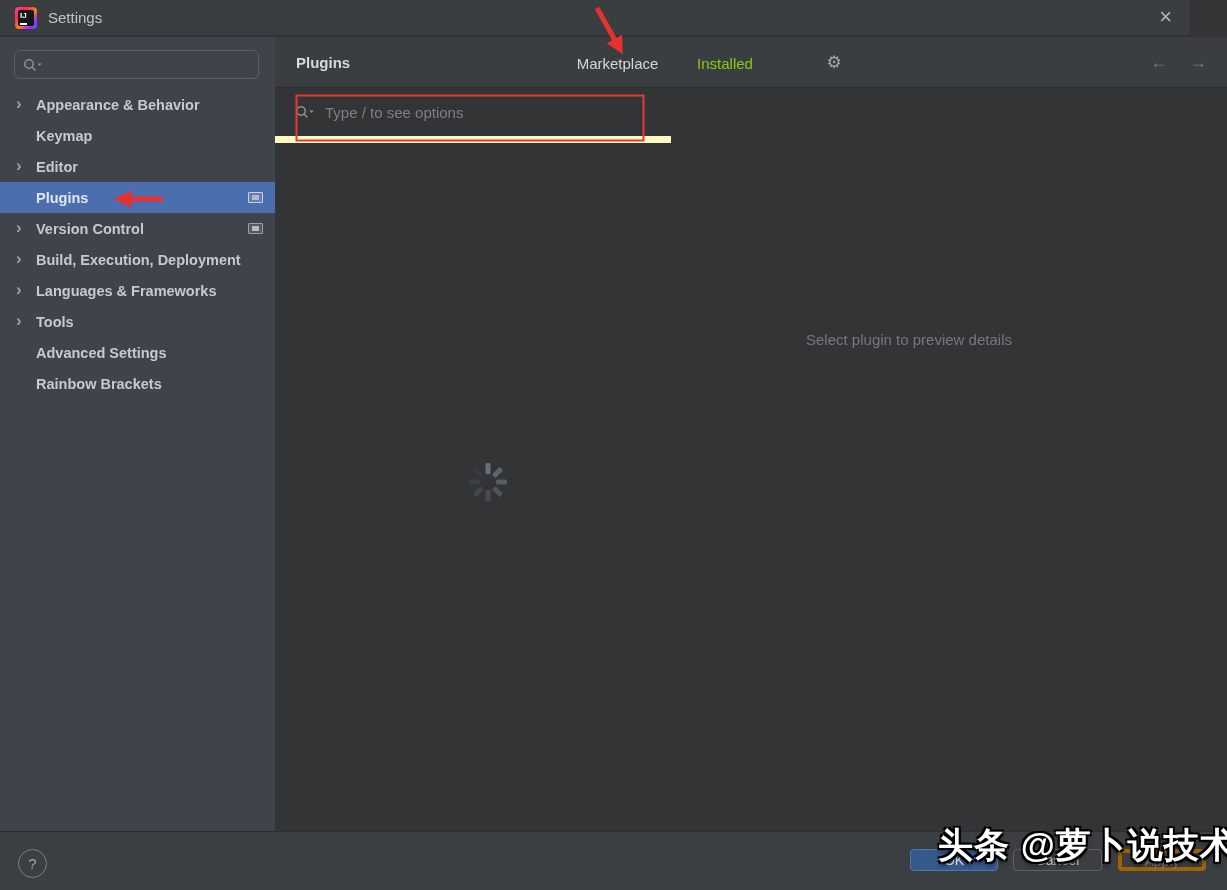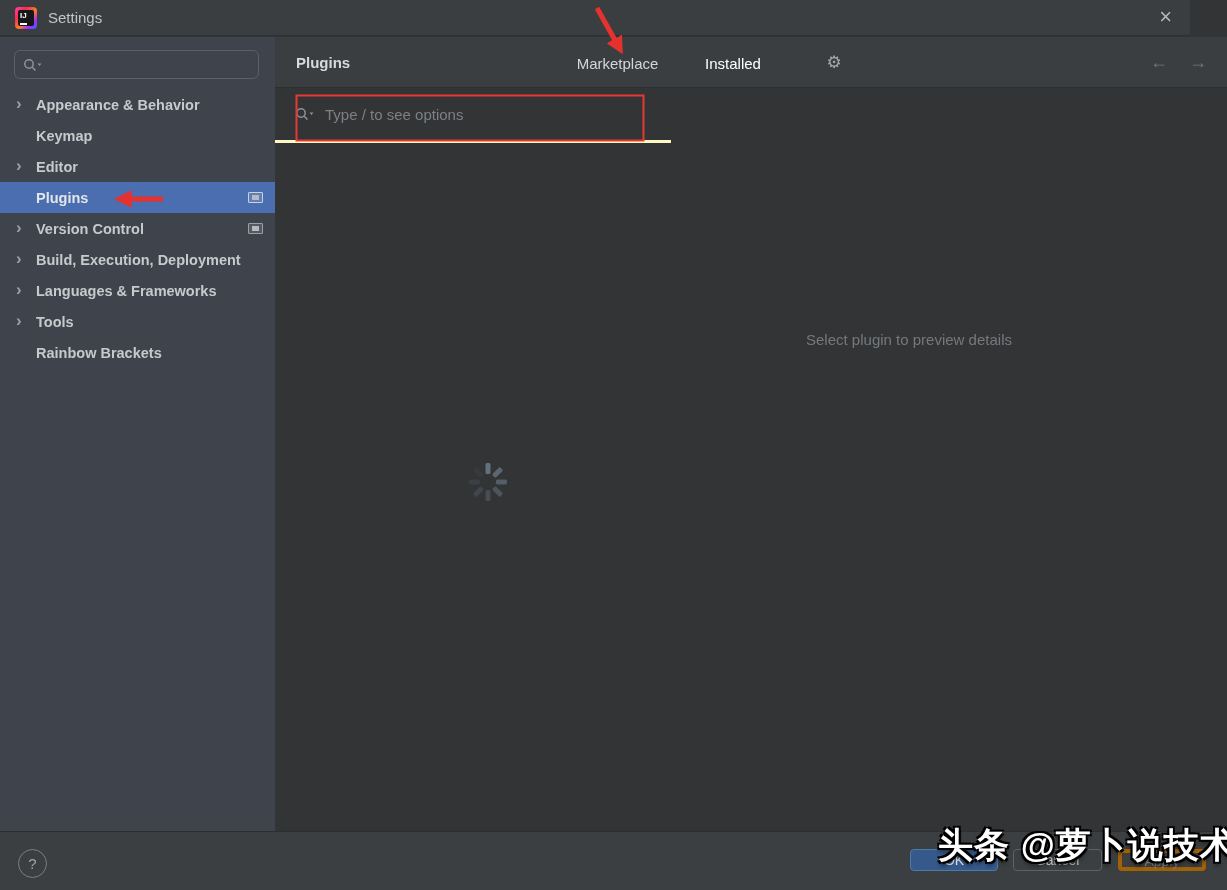--- a/index.html
+++ b/index.html
@@ -34,29 +34,29 @@
     background:rgba(255,255,255,.12); border-radius:1px; position:relative; }
   .mon i{ position:absolute; left:3px; top:2px; width:7px; height:5px; background:#b7bbbf; }
   .row.selected .mon{ border-color:#c9d2de; }
   
   .header{ position:absolute; left:275px; top:37px; width:952px; height:51px;
     background:#3b3e40; border-bottom:1px solid #2c2e30; }
   .page-title{ position:absolute; left:21px; top:0; line-height:51px; font-size:15px; font-weight:bold; color:#d7dadd; }
   .tab{ position:absolute; top:0; height:67px; line-height:54px; text-align:center; font-size:15px; cursor:pointer; }
   .tab-marketplace{ left:281px; width:123px; color:#d3d6d9; }
   .tab-marketplace::after{ content:""; position:absolute; left:0; right:0; bottom:0; height:3px; background:#4a88c7; }
-  .tab-installed{ left:415px; width:70px; color:#ffffff;margin-left:8px; }
+  .tab-installed{ left:415px; width:70px; color:#84cc16; }
   .gear{ position:absolute; left:546px; top:0; width:26px; line-height:51px; text-align:center;
     font-size:17px; color:#a4a8ab; cursor:pointer; }
   .nav-arrows{ position:absolute; right:20px; top:0; line-height:51px; font-size:18px; color:#74787c; }
   .nav-arrows span{ margin-left:16px; cursor:pointer; }
   
   .list-panel{ position:absolute; left:275px; top:88px; width:429px; height:743px;
     background:#323436; border-right:1px solid #4c4f52; }
-  .plugin-search{ height:55px; border-bottom:3px solid #fef9c3; display:flex; align-items:center;
+  .plugin-search{ height:55px; border-bottom:7px solid #fef9c3; display:flex; align-items:center;
     padding-left:20px; cursor:text; }
   .plugin-search .ph{ font-size:15px; color:#7d8184; margin-left:10px; }
   .spinner{ position:absolute; left:191px; top:372px; width:44px; height:44px; }
   .spinner svg{ animation:spin 1s steps(8) infinite; transform-origin:50% 50%; display:block; }
   @keyframes spin{ to{ transform:rotate(360deg);} }
   
   .detail-panel{ position:absolute; left:671px; top:88px; width:476px; height:743px; background:#323436; }
   .detail-hint{ position:absolute; left:0; width:100%; top:243px; text-align:center; font-size:15px; color:#75797c; }
   
   .footer{ position:absolute; left:0; bottom:0; width:1227px; height:59px;
@@ -127,20 +127,24 @@
           <span class="chev">›</span>
           <span class="lbl">Build, Execution, Deployment</span>
         </div>
         <div class="row">
           <span class="chev">›</span>
           <span class="lbl">Languages &amp; Frameworks</span>
         </div>
         <div class="row">
           <span class="chev">›</span>
           <span class="lbl">Tools</span>
+        </div>
+        <div class="row">
+          <span class="chev"></span>
+          <span class="lbl">Advanced Settings</span>
         </div>
         <div class="row">
           <span class="chev"></span>
           <span class="lbl">Rainbow Brackets</span>
         </div>
       </div>
   </aside>
 
   <div class="header">
     <span class="page-title">Plugins</span>

